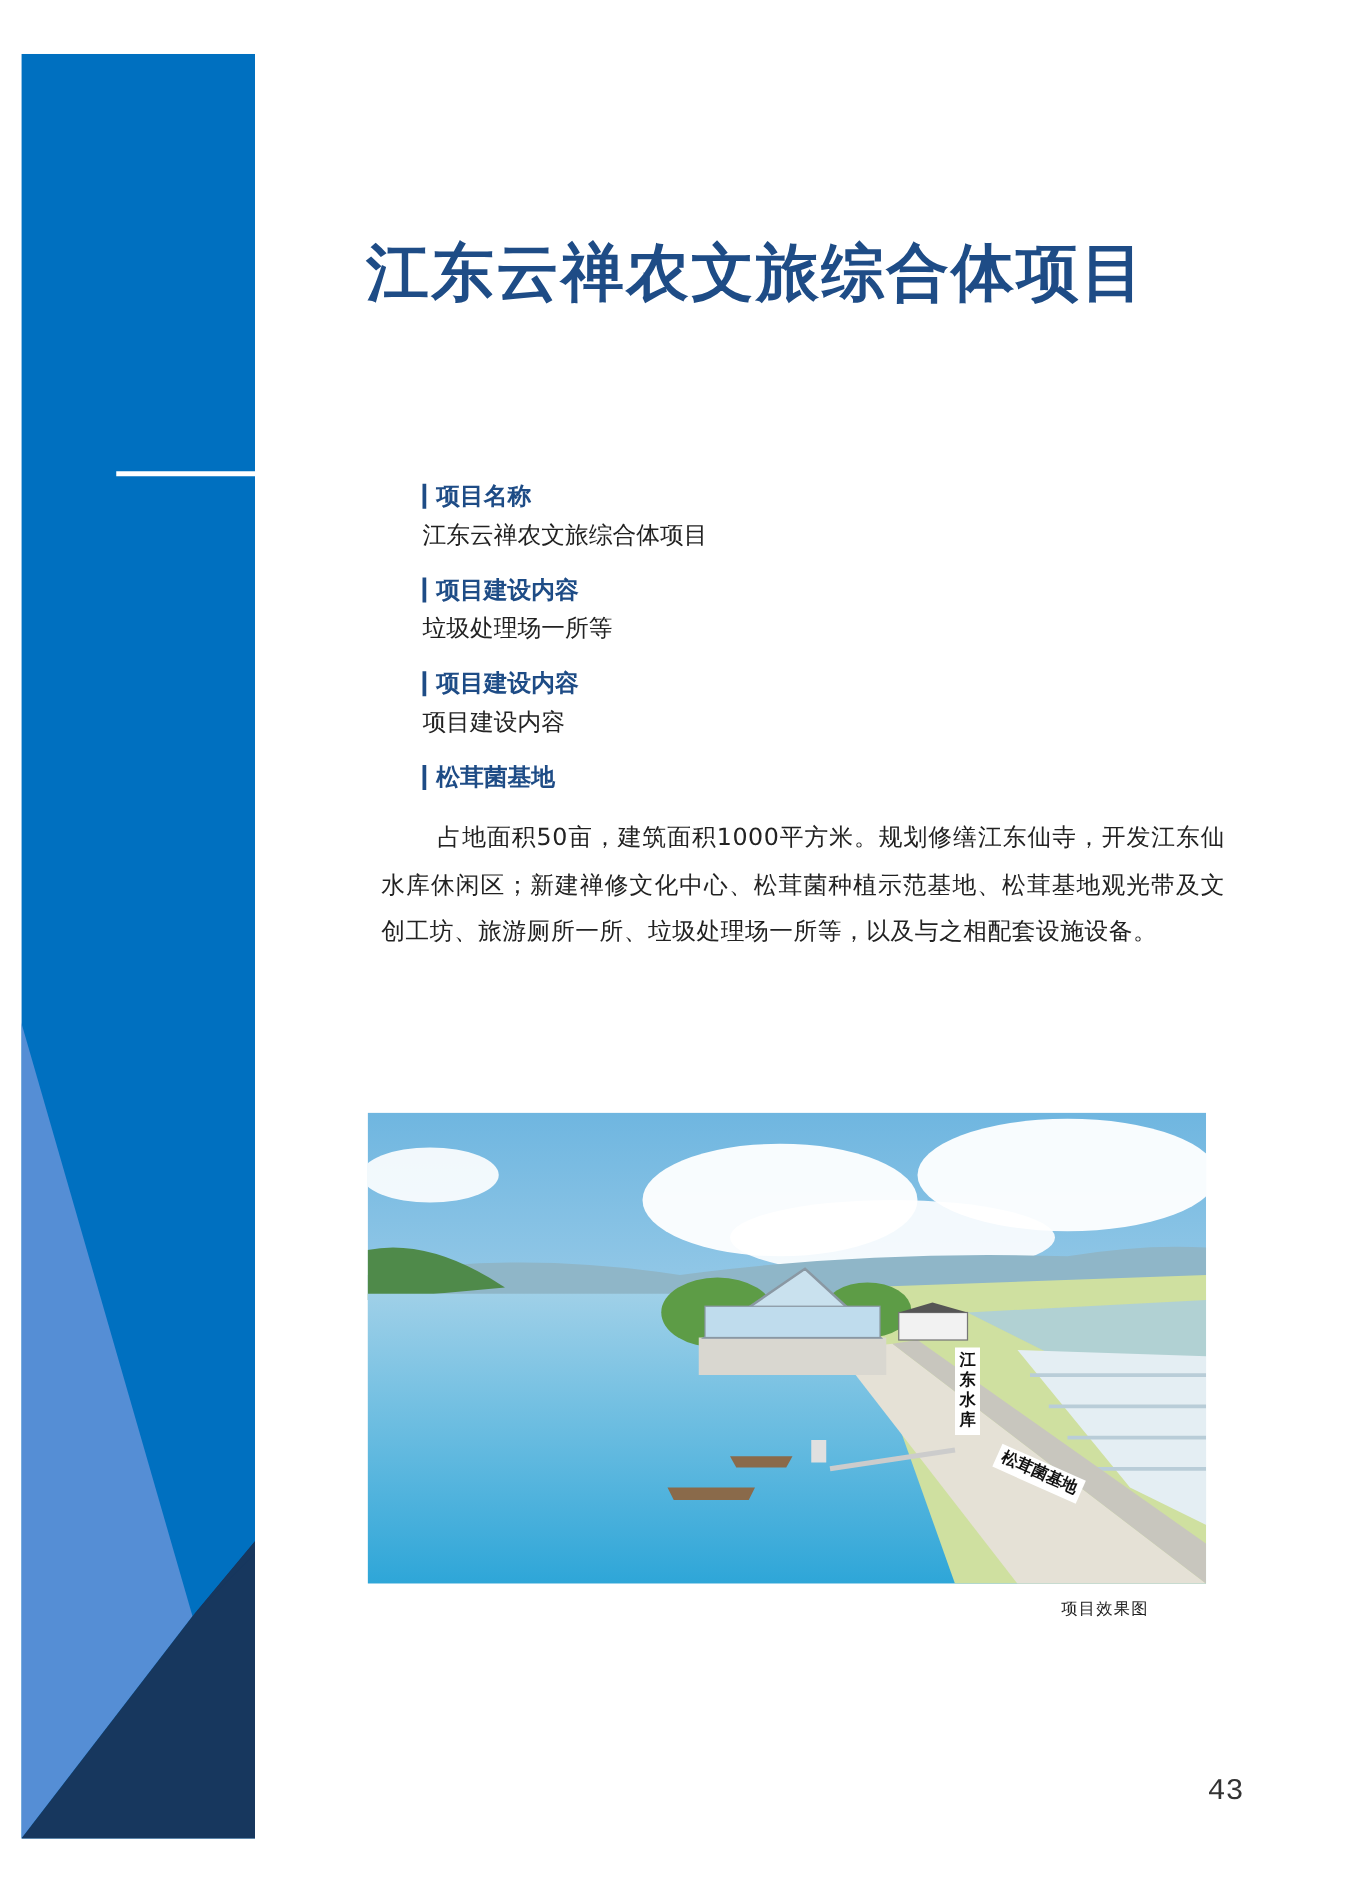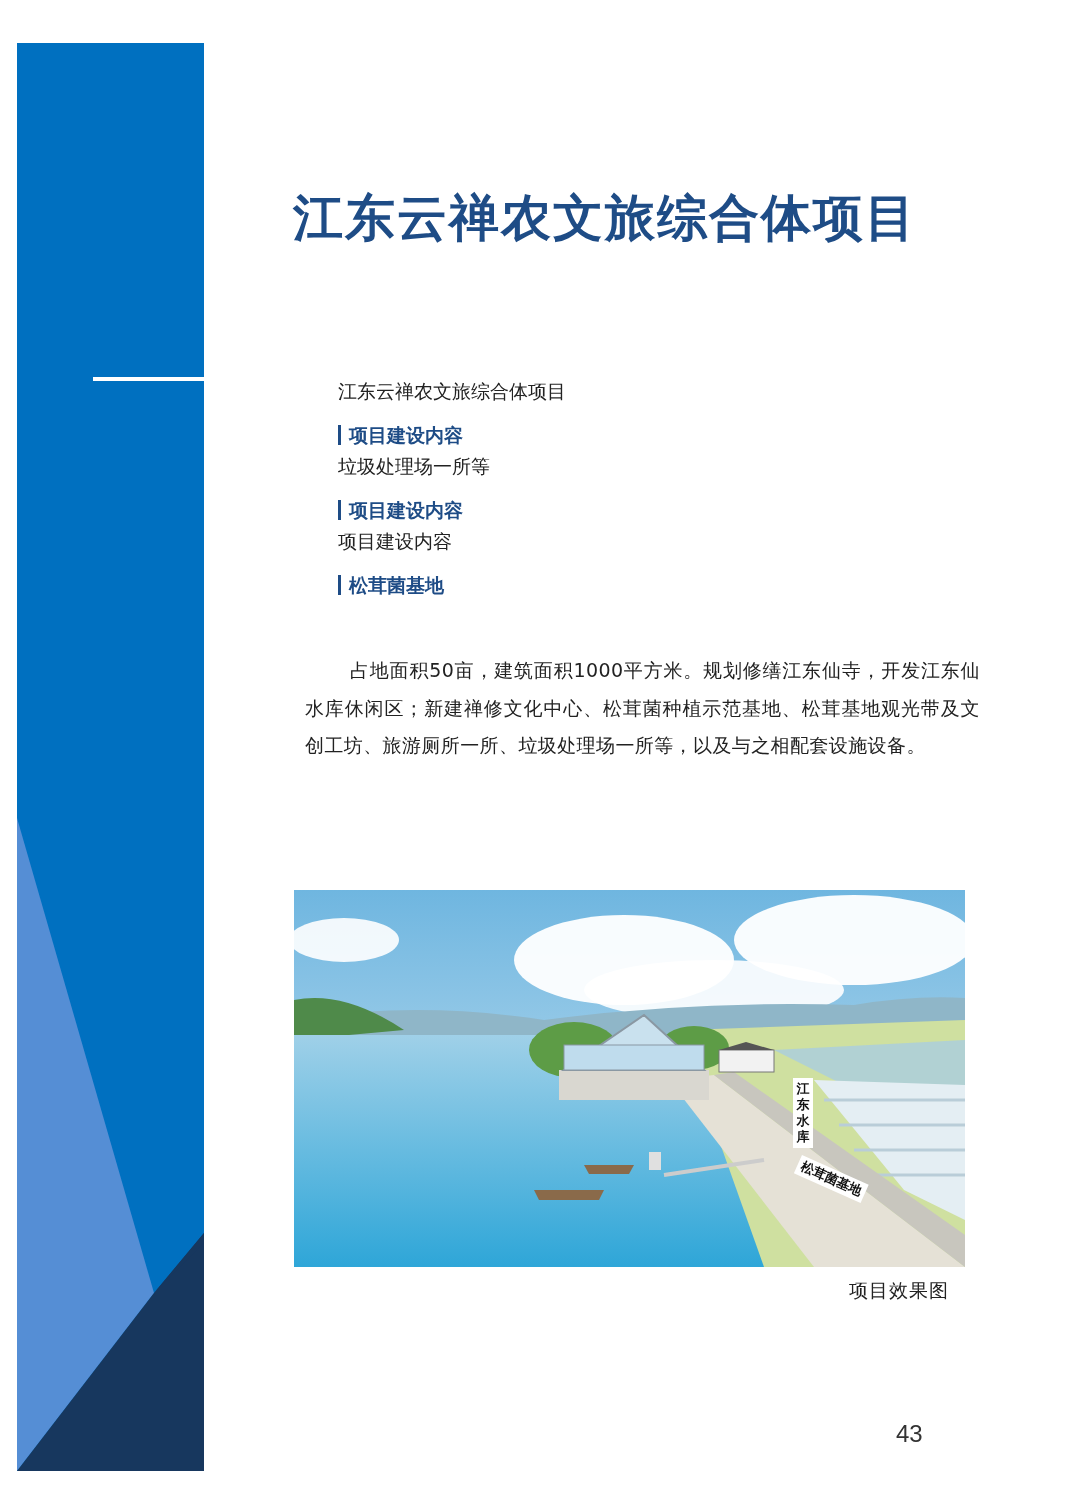--- a/index.html
+++ b/index.html
@@ -8,41 +8,45 @@
   .side-bar svg{display:block;}
   .rule-line{position:absolute;left:93px;top:377px;width:111px;height:4px;background:#fff;}
   .title{position:absolute;left:293px;top:185px;font-size:50px;font-weight:bold;color:#1e4c86;letter-spacing:2px;white-space:nowrap;}
   .sections{position:absolute;left:338px;top:378px;}
   .sec-head{font-size:19px;font-weight:bold;color:#1e4c86;height:37px;line-height:26px;display:flex;align-items:center;}
   .sec-head .bar{display:inline-block;width:3px;height:20px;background:#1e4c86;margin-right:8px;}
   .sec-val{font-size:19px;color:#222;height:38px;line-height:26px;}
   .content-para{position:absolute;left:293px;top:640px;width:675px;font-size:19px;color:#222;line-height:37.5px;text-indent:45px;letter-spacing:0.4px;text-align:justify;}
   .figure{position:absolute;left:294px;top:890px;width:671px;height:377px;overflow:hidden;}
   .fig-label{position:absolute;background:#fff;color:#111;font-weight:bold;font-size:13px;line-height:16px;}
-  .fig-label.v{left:470px;top:188px;width:18px;padding:3px 1px;text-align:center;word-break:break-all;margin-left:29px;}
+  .fig-label.v{left:470px;top:188px;width:18px;padding:3px 1px;text-align:center;word-break:break-all;}
   .fig-label.d{left:508px;top:265px;padding:2px 4px;transform:rotate(24deg);transform-origin:left top;}
-  .caption{position:absolute;left:849px;top:1278px;font-size:19px;color:#222;letter-spacing:1px;}
-  .page-num{position:absolute;left:896px;top:1420px;font-size:24px;color:#333;font-family:Liberation Sans, sans-serif;}
+  .caption{position:absolute;left:849px;top:1278px;font-size:13px;color:#222;letter-spacing:1px;}
+  .page-num{position:absolute;left:966px;top:1420px;font-size:24px;color:#333;font-family:Liberation Mono, monospace;}
 </style>
 </head>
 <body>
 
 <div class="side-bar">
   <svg width="187" height="1428" viewBox="0 0 187 1428">
     <rect x="0" y="0" width="187" height="1428" fill="#0070c0"></rect>
     <polygon points="0,775 137,1250 0,1428" fill="#558ed5"></polygon>
     <polygon points="187,1190 187,1428 0,1428 137,1250" fill="#17375e"></polygon>
     <polygon points="137,1250 187,1190 187,1200" fill="#17375e"></polygon>
   </svg>
 </div>
 <div class="rule-line"></div>
 
 <h1 class="title" style="margin:0;">江东云禅农文旅综合体项目</h1>
 
 <div class="sections">
+  <div class="sec-head">
+      <span class="bar"></span>
+      <span>项目名称</span>
+    </div>
   <div class="sec-val">江东云禅农文旅综合体项目</div>
   <div class="sec-head">
       <span class="bar"></span>
       <span>项目建设内容</span>
     </div>
   <div class="sec-val">垃圾处理场一所等</div>
   <div class="sec-head">
       <span class="bar"></span>
       <span>项目建设内容</span>
     </div>

